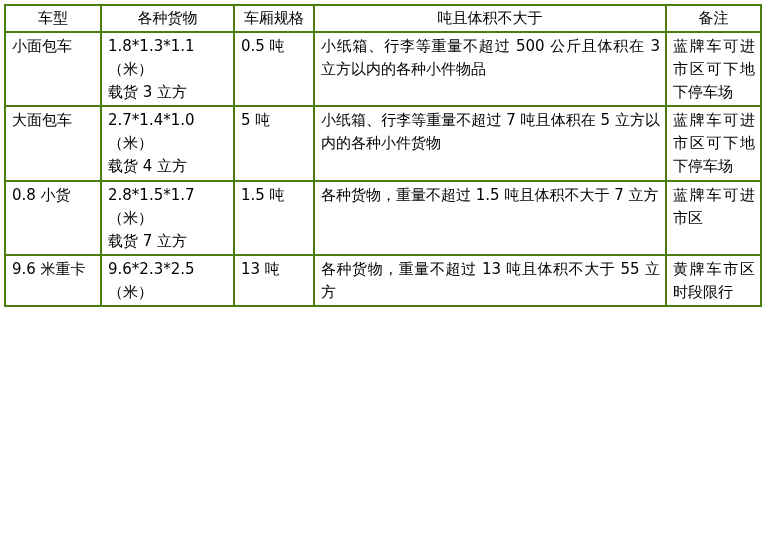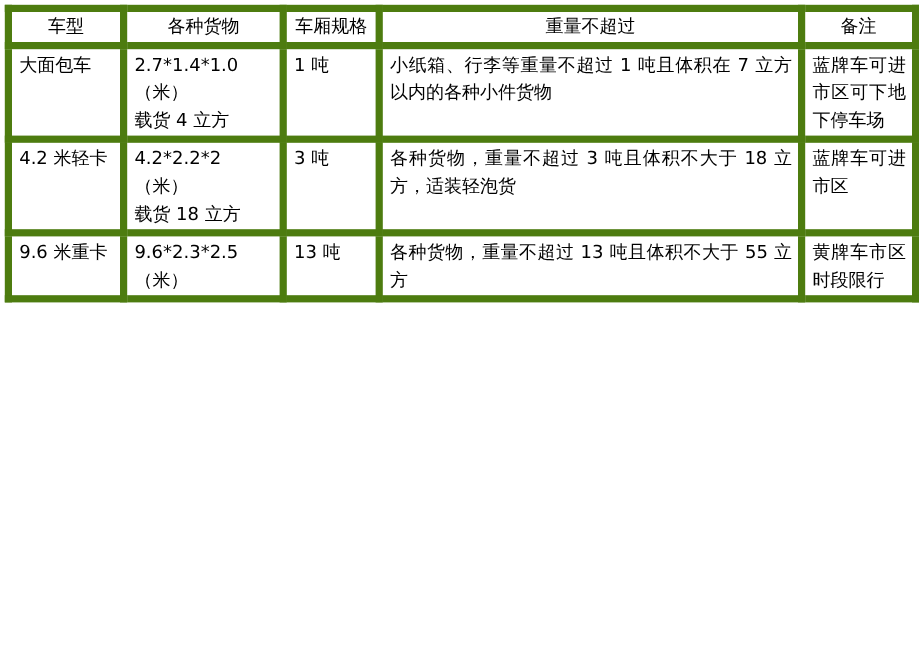--- a/index.html
+++ b/index.html
@@ -7,21 +7,21 @@
     width:766px;height:551px;overflow:hidden;background:#ffffff;
     font-family:"DejaVu Sans","Liberation Sans",sans-serif;
     font-size:15px;color:#000000;
     -webkit-font-smoothing:antialiased;
   }
   .page{padding:4px 0 0 4px;}
   table.truck-table{
     border-collapse:collapse;table-layout:fixed;width:756px;
   }
   .truck-table th,.truck-table td{
-    border:6px solid #4d7c0f;
+    border:2px solid #4d7c0f;
     vertical-align:top;
     padding:2px 5px 1px 6px;
     line-height:23px;
     overflow:hidden;
     word-break:break-all;
   }
   .truck-table thead th{
     text-align:center;vertical-align:middle;
     font-weight:normal;height:25px;padding:0 2px;line-height:25px;
   }
@@ -55,43 +55,53 @@
         <col class="c-spec">
         <col class="c-limit">
         <col class="c-cargo">
         <col class="c-note">
     </colgroup>
     <thead>
       <tr>
         <th>车型</th>
         <th>各种货物</th>
         <th>车厢规格</th>
-        <th>重量不超过</th>
+        <th>吨且体积不大于</th>
         <th>备注</th>
       </tr>
     </thead>
     <tbody>
+      <tr class="r1">
+        <td>小面包车</td>
+        <td>
+          <div>1.8*1.3*1.1（米）</div>
+          <div>载货 3 立方</div>
+        </td>
+        <td>0.5 吨</td>
+        <td class="just">小纸箱、行李等重量不超过 500 公斤且体积在 3 立方以内的各种小件物品</td>
+        <td class="just">蓝牌车可进市区可下地下停车场</td>
+      </tr>
       <tr class="r2">
         <td>大面包车</td>
         <td>
           <div>2.7*1.4*1.0（米）</div>
           <div>载货 4 立方</div>
         </td>
-        <td>1 吨</td>
-        <td class="just">小纸箱、行李等重量不超过 1 吨且体积在 7 立方以内的各种小件货物</td>
+        <td>5 吨</td>
+        <td class="just">小纸箱、行李等重量不超过 7 吨且体积在 5 立方以内的各种小件货物</td>
         <td class="just">蓝牌车可进市区可下地下停车场</td>
       </tr>
-      <tr class="r4">
-        <td>4.2 米轻卡</td>
+      <tr class="r3">
+        <td>0.8 小货</td>
         <td>
-          <div>4.2*2.2*2（米）</div>
-          <div>载货 18 立方</div>
+          <div>2.8*1.5*1.7（米）</div>
+          <div>载货 7 立方</div>
         </td>
-        <td>3 吨</td>
-        <td class="just">各种货物，重量不超过 3 吨且体积不大于 18 立方，适装轻泡货</td>
+        <td>1.5 吨</td>
+        <td class="just">各种货物，重量不超过 1.5 吨且体积不大于 7 立方</td>
         <td class="just">蓝牌车可进市区</td>
       </tr>
       <tr class="r8">
         <td>9.6 米重卡</td>
         <td>
           <div>9.6*2.3*2.5（米）</div>
 
         </td>
         <td>13 吨</td>
         <td class="just">各种货物，重量不超过 13 吨且体积不大于 55 立方</td>

